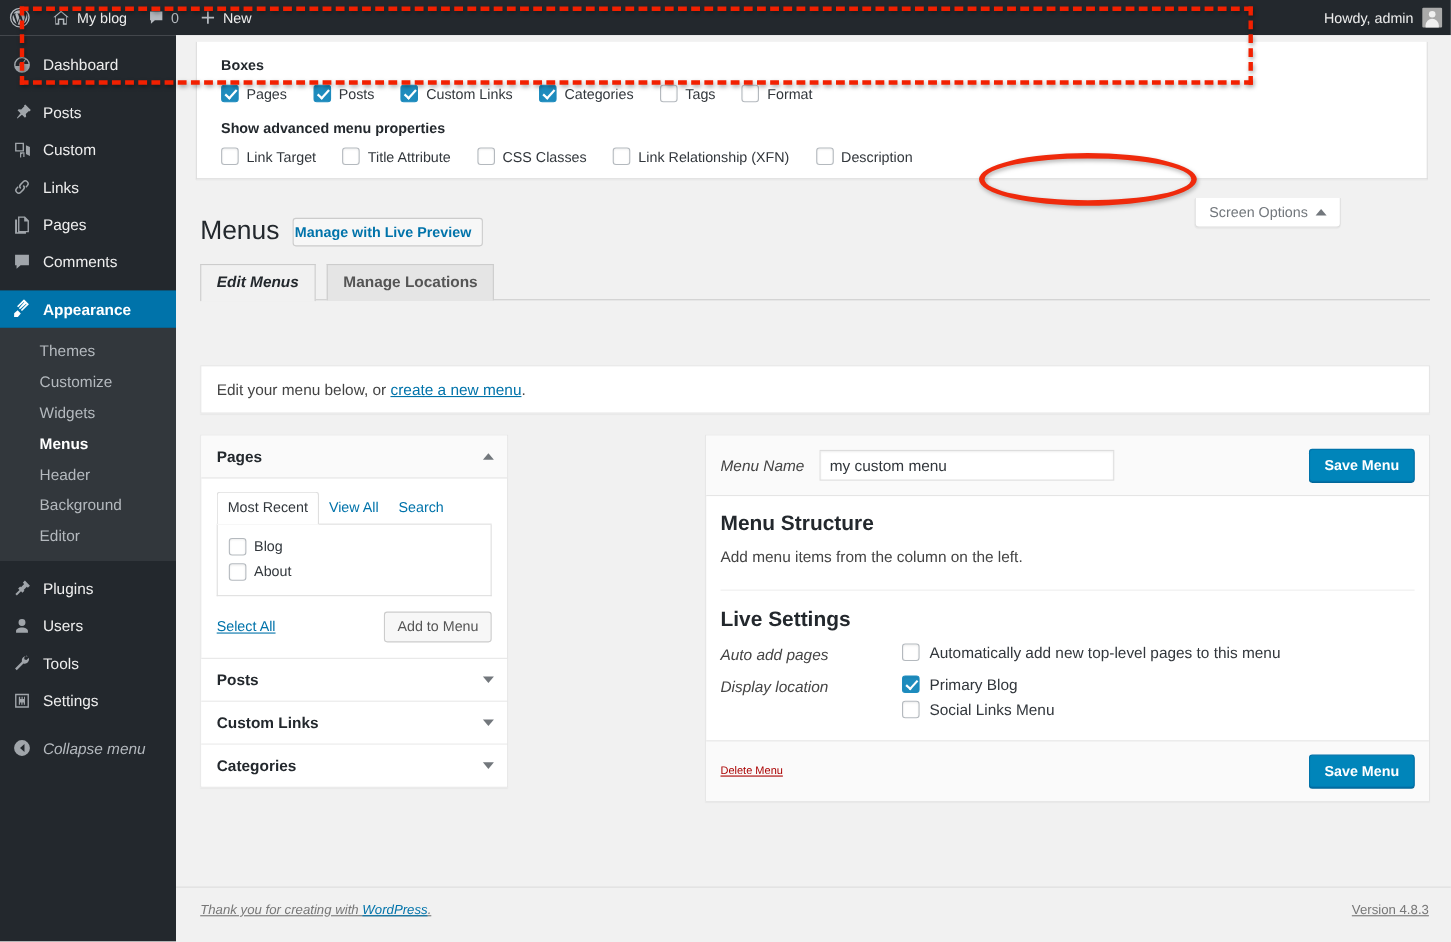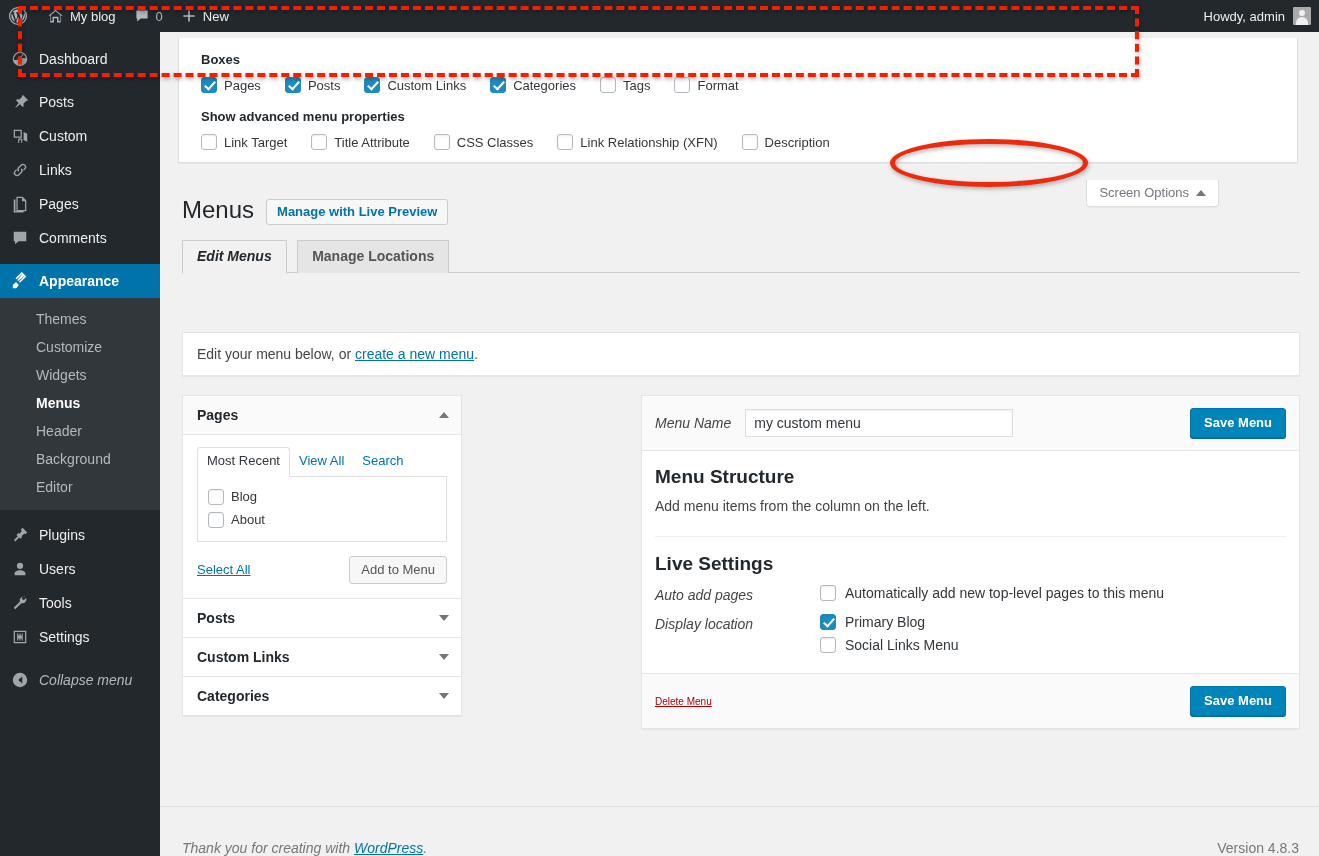--- a/index.html
+++ b/index.html
@@ -158,21 +158,21 @@
   
   .page-head {
     position: absolute; left: 22px; top: 162px;
     display: flex; align-items: baseline; gap: 12px;
   }
   .page-title { font-size: 24px; font-weight: 400; color: #23282d; margin: 0; line-height: 1.3; }
   .btn-live {
     display: inline-block; font-size: 13px; font-weight: 600;
     color: #0073aa; background: #f7f7f7;
     border: 1px solid #ccc; border-radius: 3px;
-    padding: 4px 10px 5px 10px; text-decoration: none;
+    padding: 4px 10px 5px 1px; text-decoration: none;
     position: relative; top: -2px;
   }
 
   
   .nav-tabs {
     position: absolute; left: 22px; top: 208px; width: 1118px;
     height: 33px; border-bottom: 1px solid #ccc;
   }
   .nav-tab {
     display: inline-block; vertical-align: bottom;
@@ -303,22 +303,22 @@
   }
   .link-delete {
     font-size: 10px; color: #a00; text-decoration: underline;
   }
 
   
   .admin-footer {
     position: absolute; left: 0; bottom: 0; width: 1159px;
     border-top: 1px solid #ddd;
     padding: 13px 20px 0 22px;
-    display: flex; align-items: flex-end;
-    font-size: 14px; color: #777; height: 50px;
+    display: flex; align-items: flex-start;
+    font-size: 12px; color: #777; height: 50px; text-decoration: underline;
   }
   .admin-footer .left { font-style: italic; }
   .admin-footer .left a { color: #0073aa; }
   .admin-footer .right { margin-left: auto; }
   a { text-decoration: underline; }
   a.nound { text-decoration: none; }
 </style>
 </head>
 <body>
 

